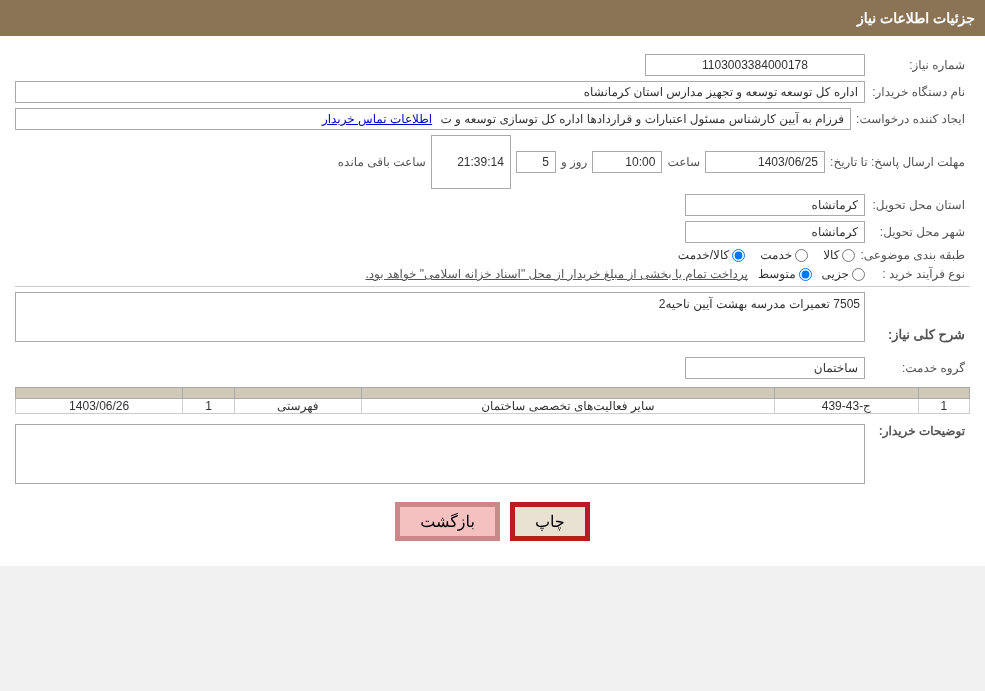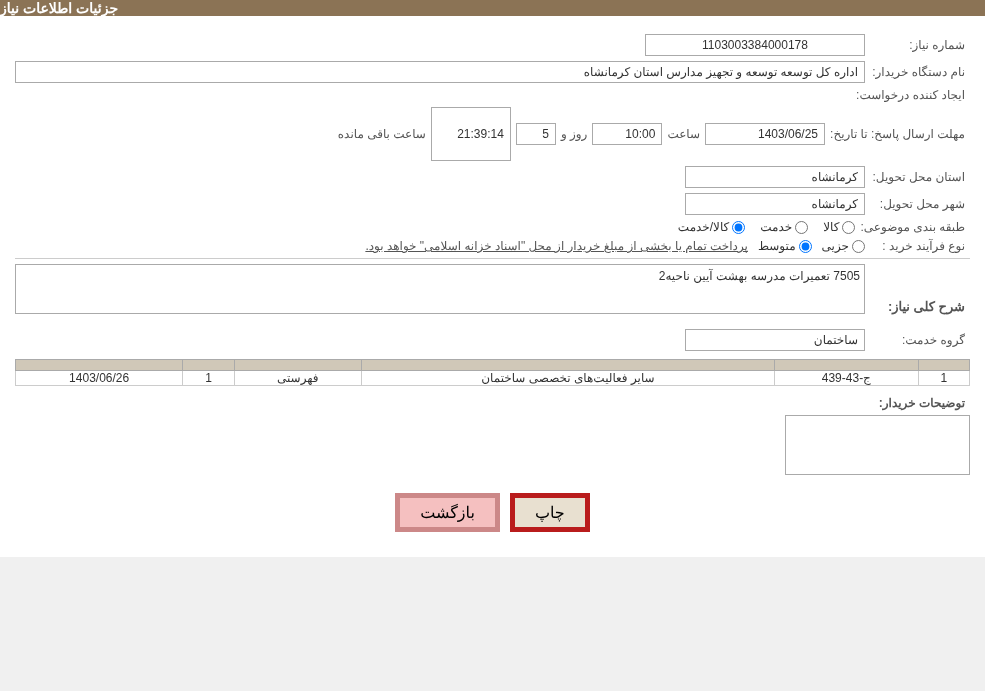--- a/index.html
+++ b/index.html
@@ -11,21 +11,22 @@
       color: #333;
     }
     .page-wrapper {
       max-width: 985px;
       margin: 0 auto;
       background: #fff;
     }
     .header-bar {
       background: #8B7355;
       color: #fff;
-      text-align: left;
+      text-align: right;
+      padding: 10px;
       font-size: 14px;
       font-weight: bold;
     }
     .content {
       padding: 10px 15px;
     }
     .section-title {
       background: #c8b89a;
       color: #fff;
       padding: 5px 10px;
@@ -190,20 +191,24 @@
       <div class="field-box" style="width:220px; text-align:center;">1103003384000178</div>
     </div>
 
     <div class="form-row">
       <span class="label">نام دستگاه خریدار:</span>
       <div class="field-box wide">اداره کل توسعه  توسعه و تجهیز مدارس استان کرمانشاه</div>
     </div>
 
     <div class="form-row">
       <span class="label">ایجاد کننده درخواست:</span>
+      <div class="field-box wide">
+        <span>فرزام به آیین کارشناس مسئول اعتبارات و قراردادها اداره کل توسازی  توسعه و ت</span>
+        <span class="link-text" style="margin-right:5px;">اطلاعات تماس خریدار</span>
+      </div>
     </div>
 
     <div class="form-row">
       <span class="label">مهلت ارسال پاسخ: تا تاریخ:</span>
       <div class="datetime-row">
         <div class="date-field">1403/06/25</div>
         <span class="small-label">ساعت</span>
         <div class="time-field">10:00</div>
         <span class="small-label">روز و</span>
         <div class="time-field" style="width:40px;">5</div>
@@ -291,21 +296,21 @@
               <td>ج-43-439</td>
               <td>سایر فعالیت‌های تخصصی ساختمان</td>
               <td>فهرستی</td>
               <td>1</td>
               <td>1403/06/26</td>
             </tr>
           </tbody>
       </table>
     </div>
 
-    <div class="form-row" style="align-items:flex-start; margin-top:10px;flex-direction:column;">
+    <div class="form-row" style="align-items:flex-start; margin-top:10px;">
       <span class="label" style="font-weight:bold;">توضیحات خریدار:</span>
       <div style="flex:1;">
         <textarea class="small-textarea" style="font-family: Tahoma, Arial, sans-serif;"></textarea>
       </div>
     </div>
 
     <div class="button-row">
       <button class="btn btn-print">چاپ</button>
       <button class="btn btn-back">بازگشت</button>
     </div>

